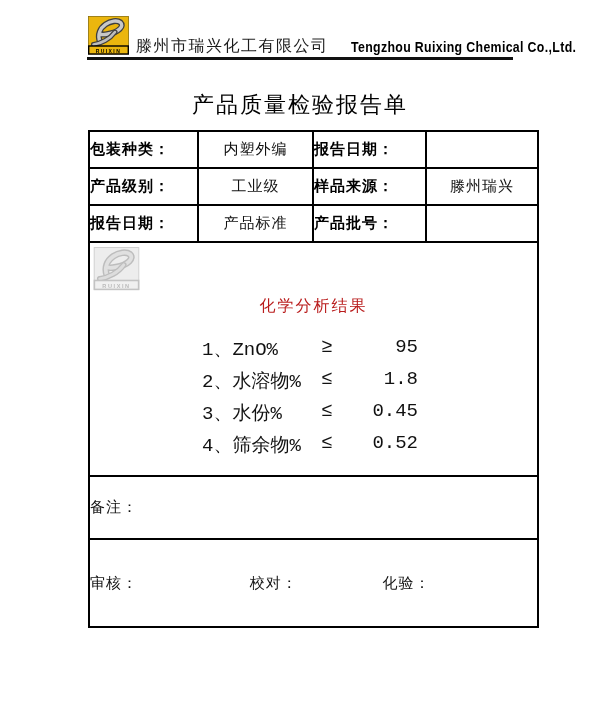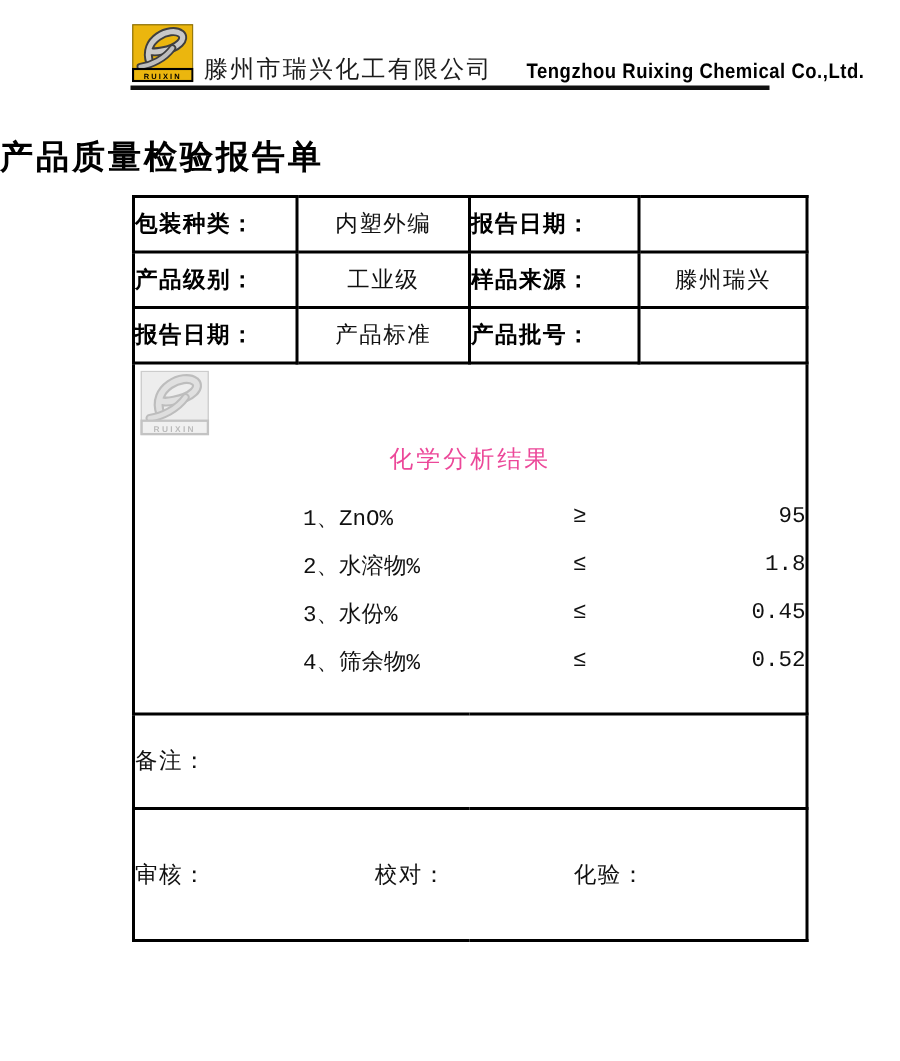--- a/index.html
+++ b/index.html
@@ -8,41 +8,41 @@
 
   
   .logo{position:absolute;left:88px;top:16px;width:41px;height:43px;}
   .company-line{position:absolute;left:136px;top:36px;display:flex;align-items:center;gap:22px;white-space:nowrap;}
   .company-cn{font-family:"Liberation Serif",serif;font-size:16px;letter-spacing:1.5px;color:#1c1c1c;}
   .company-en{font-size:14px;font-weight:bold;letter-spacing:.4px;display:inline-block;
               transform:scaleX(.88);transform-origin:left center;color:#000;}
   .header-rule{position:absolute;left:87px;top:57px;width:426px;height:3px;background:#111;}
 
   
-  .doc-title{position:absolute;left:0;right:0;top:90px;text-align:left;
-             font-size:22px;font-weight:bold;letter-spacing:2px;}
+  .doc-title{position:absolute;left:0;right:0;top:90px;text-align:center;
+             font-size:22px;font-weight:normal;letter-spacing:2px;}
 
   
   table.report{position:absolute;left:88px;top:130px;width:449px;border-collapse:collapse;table-layout:fixed;}
   table.report td{border:2px solid #000;padding:0;vertical-align:middle;font-size:15px;overflow:hidden;}
   col.c1{width:109px}col.c2{width:115px}col.c3{width:113px}col.c4{width:112px}
   tr.info-row{height:37px;}
   td.lbl{font-weight:bold;padding-left:13px;letter-spacing:1px;}
   td.lbl3{padding-left:7px;}
   td.val{text-align:center;font-family:"Liberation Serif",serif;font-weight:normal;color:#111;letter-spacing:1px;}
 
   
   tr.analysis-row{height:234px;}
   td.analysis-cell{vertical-align:top;position:relative;}
   .wm{position:absolute;left:3px;top:4px;width:47px;height:48px;opacity:.5;}
   .an-heading{margin-top:42px;text-align:center;font-family:Liberation Serif, serif;
-              font-size:16px;letter-spacing:2px;color:#ec4899;}
+              font-size:16px;letter-spacing:2px;color:#b91c1c;}
   .an-items{margin-top:19px;}
   .an-item{height:32px;display:flex;align-items:flex-start;padding-left:112px;
-           font-family:"Liberation Mono","Liberation Serif",serif;font-size:15px;color:#111;justify-content:space-between;}
+           font-family:"Liberation Mono","Liberation Serif",serif;font-size:19px;color:#111;}
   .an-name{width:112px;white-space:nowrap;}
   .an-op{width:26px;text-align:center;}
   .an-val{width:78px;text-align:right;}
 
   
   tr.remarks-row{height:63px;}
   td.remarks-cell{vertical-align:top;padding:6px 4px;font-family:"Liberation Serif",serif;
                   color:#111;letter-spacing:1px;}
 
   

